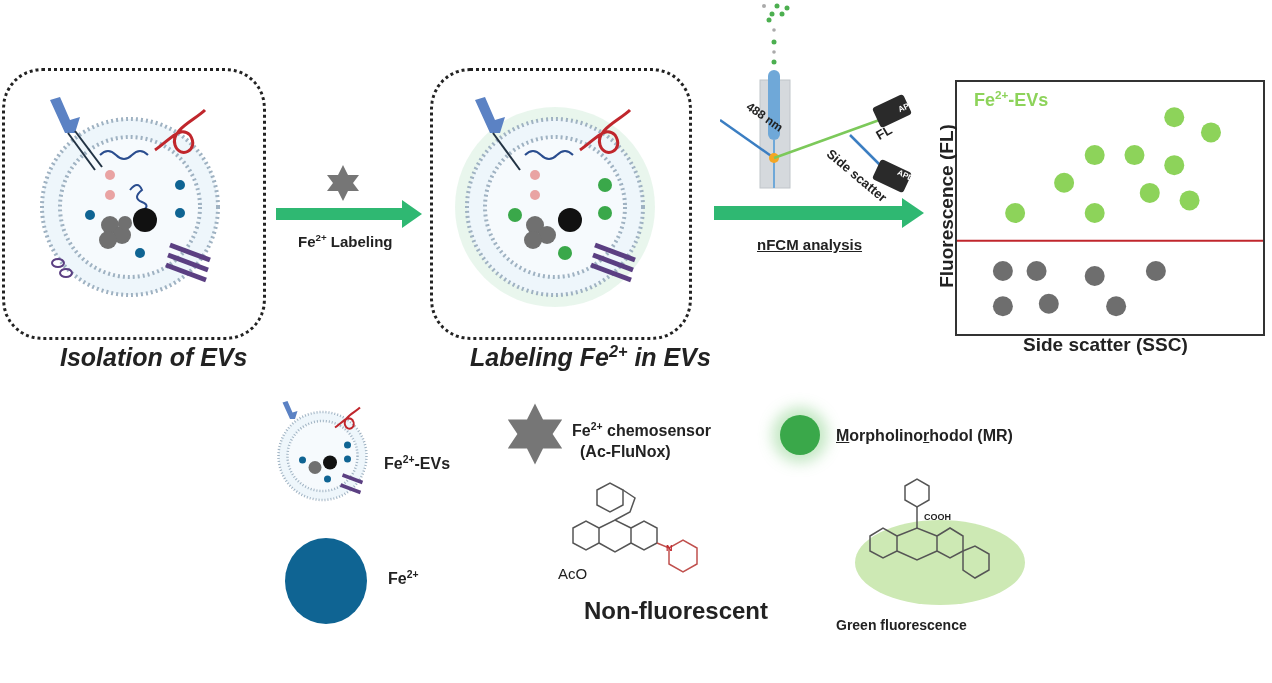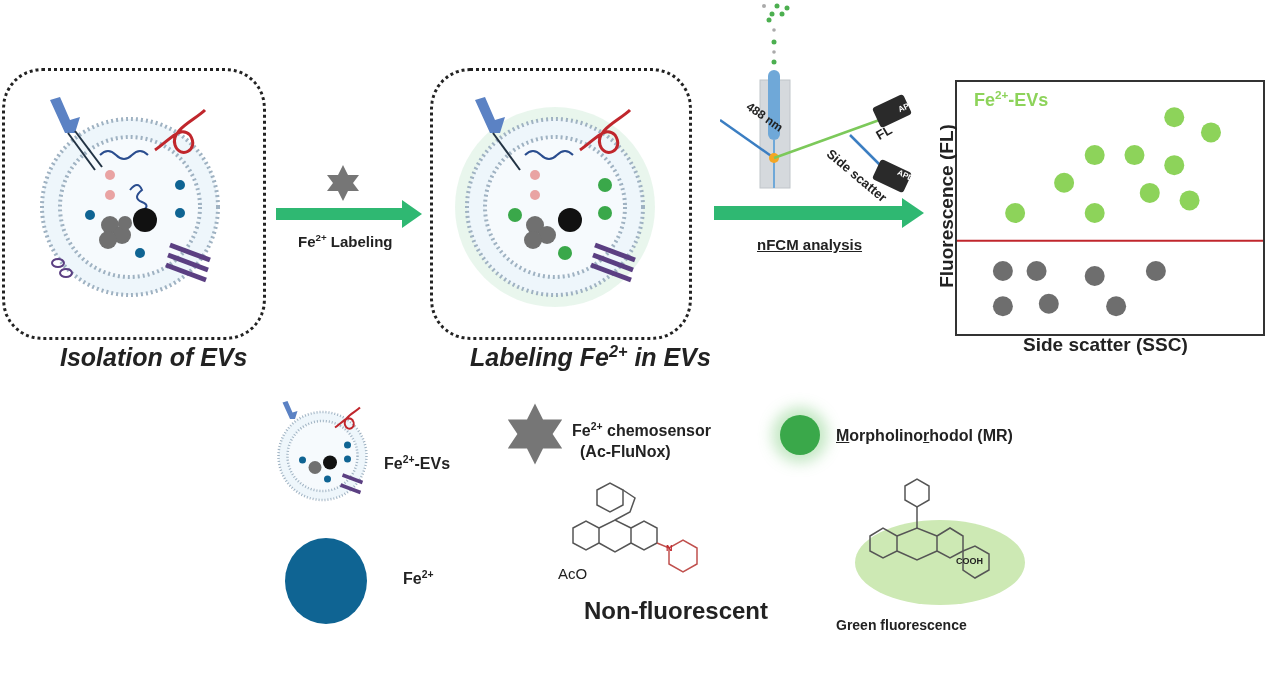--- a/index.html
+++ b/index.html
@@ -165,21 +165,21 @@
   <circle cx="115" cy="125" r="14" fill="#111"></circle>
   <circle cx="85" cy="135" r="13" fill="#707070"></circle>
   <g stroke="#5b3f82" stroke-width="7">
       <line x1="140" y1="150" x2="180" y2="165"></line>
       <line x1="136" y1="170" x2="176" y2="185"></line>
     </g>
 </svg>
 <div class="abs lbl" style="left:384px;top:455px;"><span>Fe</span><sup>2+</sup><span>-EVs</span></div>
 
 <div class="abs" style="left:285px;top:538px;width:82px;height:86px;border-radius:50%;background:#0f6493;"></div>
-<div class="abs lbl" style="left:403px;top:570px;"><span>Fe</span><sup>2+</sup></div>
+<div class="abs lbl" style="left:388px;top:570px;"><span>Fe</span><sup>2+</sup></div>
 
 <svg class="abs" style="left:503px;top:402px" width="64" height="64" viewBox="0 0 40 40">
     <polygon points="20,1 25,11 37,11 31,20 37,29 25,29 20,39 15,29 3,29 9,20 3,11 15,11" fill="#767676"></polygon>
   </svg>
 <div class="abs lbl" style="left:572px;top:420px;line-height:21px;">
   <div><span>Fe</span><sup>2+</sup><span> chemosensor</span></div>
   <div style="padding-left:8px">(Ac-FluNox)</div>
 </div>
 
 <div class="abs" style="left:780px;top:415px;width:40px;height:40px;border-radius:50%;background:#3aa84a;box-shadow:0 0 14px 8px rgba(90,190,90,0.35);"></div>
@@ -199,14 +199,14 @@
 
 <div class="abs" style="left:855px;top:520px;width:170px;height:85px;border-radius:50%;background:#cde9b4;"></div>
 <svg class="abs" style="left:845px;top:478px" width="200" height="125" viewBox="0 0 200 125" fill="none" stroke="#555" stroke-width="1.5">
   <polygon points="60,8 72,1 84,8 84,22 72,29 60,22"></polygon>
   <line x1="72" y1="29" x2="72" y2="50"></line>
   <polygon points="25,58 38,50 52,58 52,73 38,80 25,73"></polygon>
   <polygon points="92,58 105,50 118,58 118,73 105,80 92,73"></polygon>
   <path d="M52,58 L72,50 L92,58 M52,73 L72,82 L92,73"></path>
   <polyline points="118,73 130,68 144,76 144,92 130,100 118,92 118,73"></polyline>
 </svg>
-<div class="abs" style="left:956px;top:512px;font-size:9px;font-weight:bold;margin-top:44px;">COOH</div>
+<div class="abs" style="left:924px;top:512px;font-size:9px;font-weight:bold;">COOH</div>
 <div class="abs big" style="left:836px;top:617px;font-size:14px;">Green fluorescence</div>
 
 </body></html>

